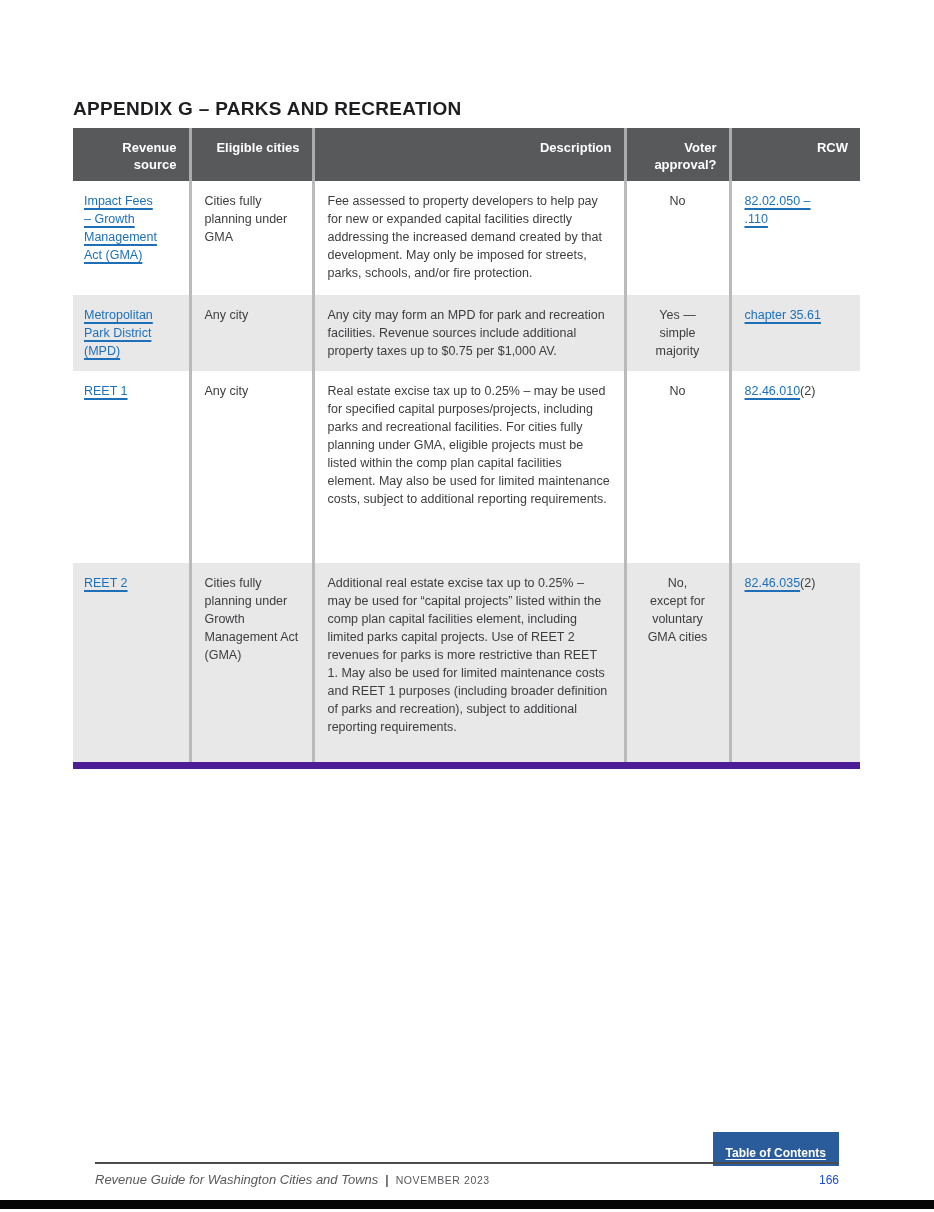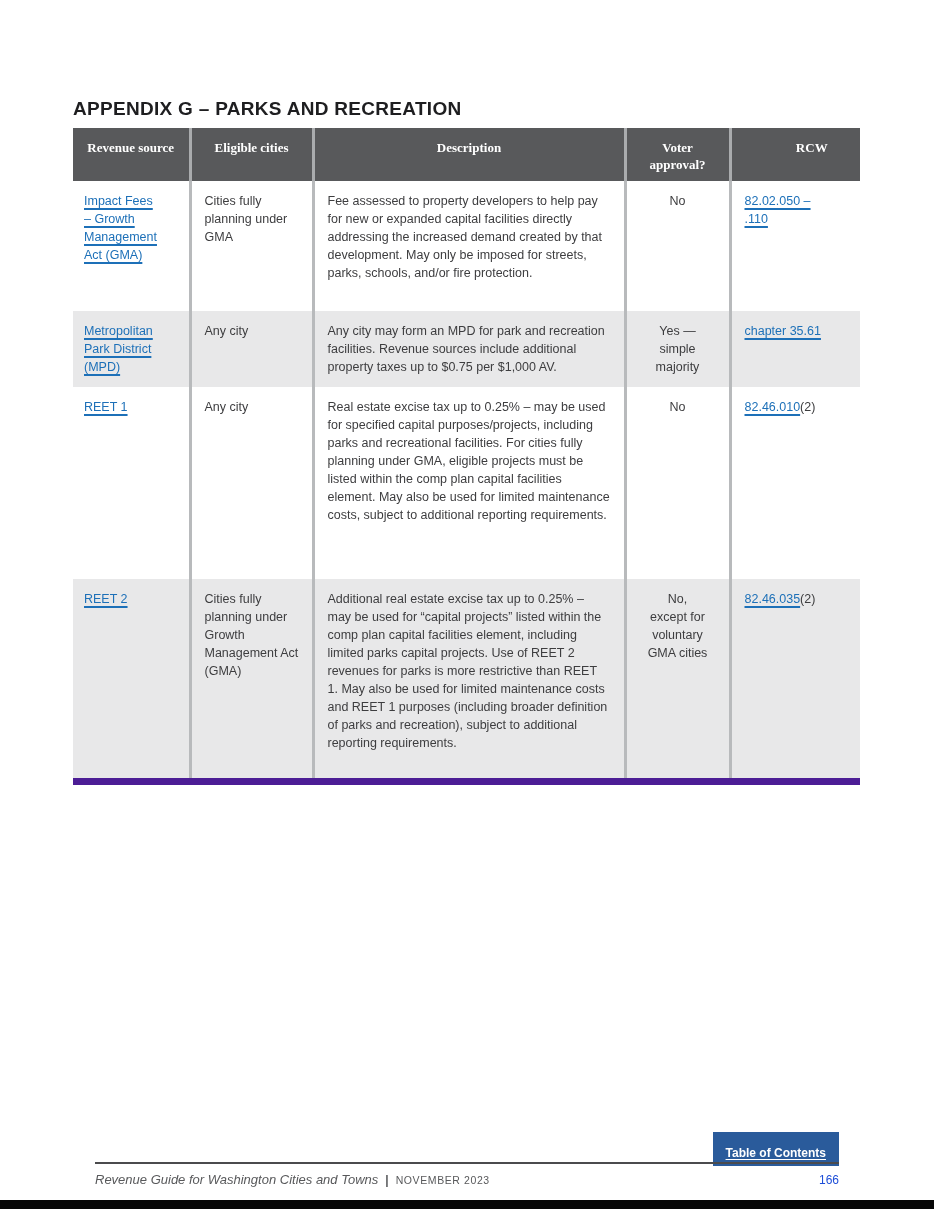--- a/index.html
+++ b/index.html
@@ -14,24 +14,24 @@
     position: absolute; left: 73px; top: 85px;
     font-size: 19px; font-weight: bold; color: #1e1e20;
     letter-spacing: 0.3px;
   }
   table.revenue-table {
     position: absolute; left: 73px; top: 128px;
     width: 787px; border-collapse: collapse; table-layout: fixed;
   }
   .revenue-table th {
     background: #58595b; color: #ffffff;
-    font-size: 13px; font-weight: bold; text-align: center;
+    font-size: 13px; font-weight: bold; text-align: right;
     vertical-align: top; padding: 11px 12px 8px 12px;
     height: 53px; box-sizing: border-box;
-    border-right: 3px solid #aaacae; line-height: 17px; font-family: Liberation Serif, serif;
+    border-right: 3px solid #aaacae; line-height: 17px;
   }
   .revenue-table th:last-child { border-right: none; padding-left: 44px; }
   .revenue-table td {
     vertical-align: top;
     font-size: 12.5px; line-height: 18px; color: #3d3d3f;
     padding: 11px 13px 11px 13px; box-sizing: border-box;
     border-right: 3px solid #b8babc;
   }
   .revenue-table td:first-child { padding-left: 11px; }
   .revenue-table td:last-child { border-right: none; }
@@ -86,21 +86,21 @@
   <thead>
     <tr>
       <th>Revenue source</th>
       <th>Eligible cities</th>
       <th>Description</th>
       <th>Voter approval?</th>
       <th>RCW</th>
     </tr>
   </thead>
   <tbody>
-    <tr style="height:130px">
+    <tr style="height:114px">
       <td class="cell-pre"><a class="doc-link">Impact Fees
 – Growth
 Management
 Act (GMA)</a></td>
       <td>Cities fully planning under GMA</td>
       <td>Fee assessed to property developers to help pay for new or expanded capital facilities directly addressing the increased demand created by that development. May only be imposed for streets, parks, schools, and/or fire protection.</td>
       <td class="cell-center">No</td>
       <td class="rcw-cell"><a class="doc-link">82.02.050 –
 .110</a><span class="rcw-suffix"></span></td>
     </tr>

